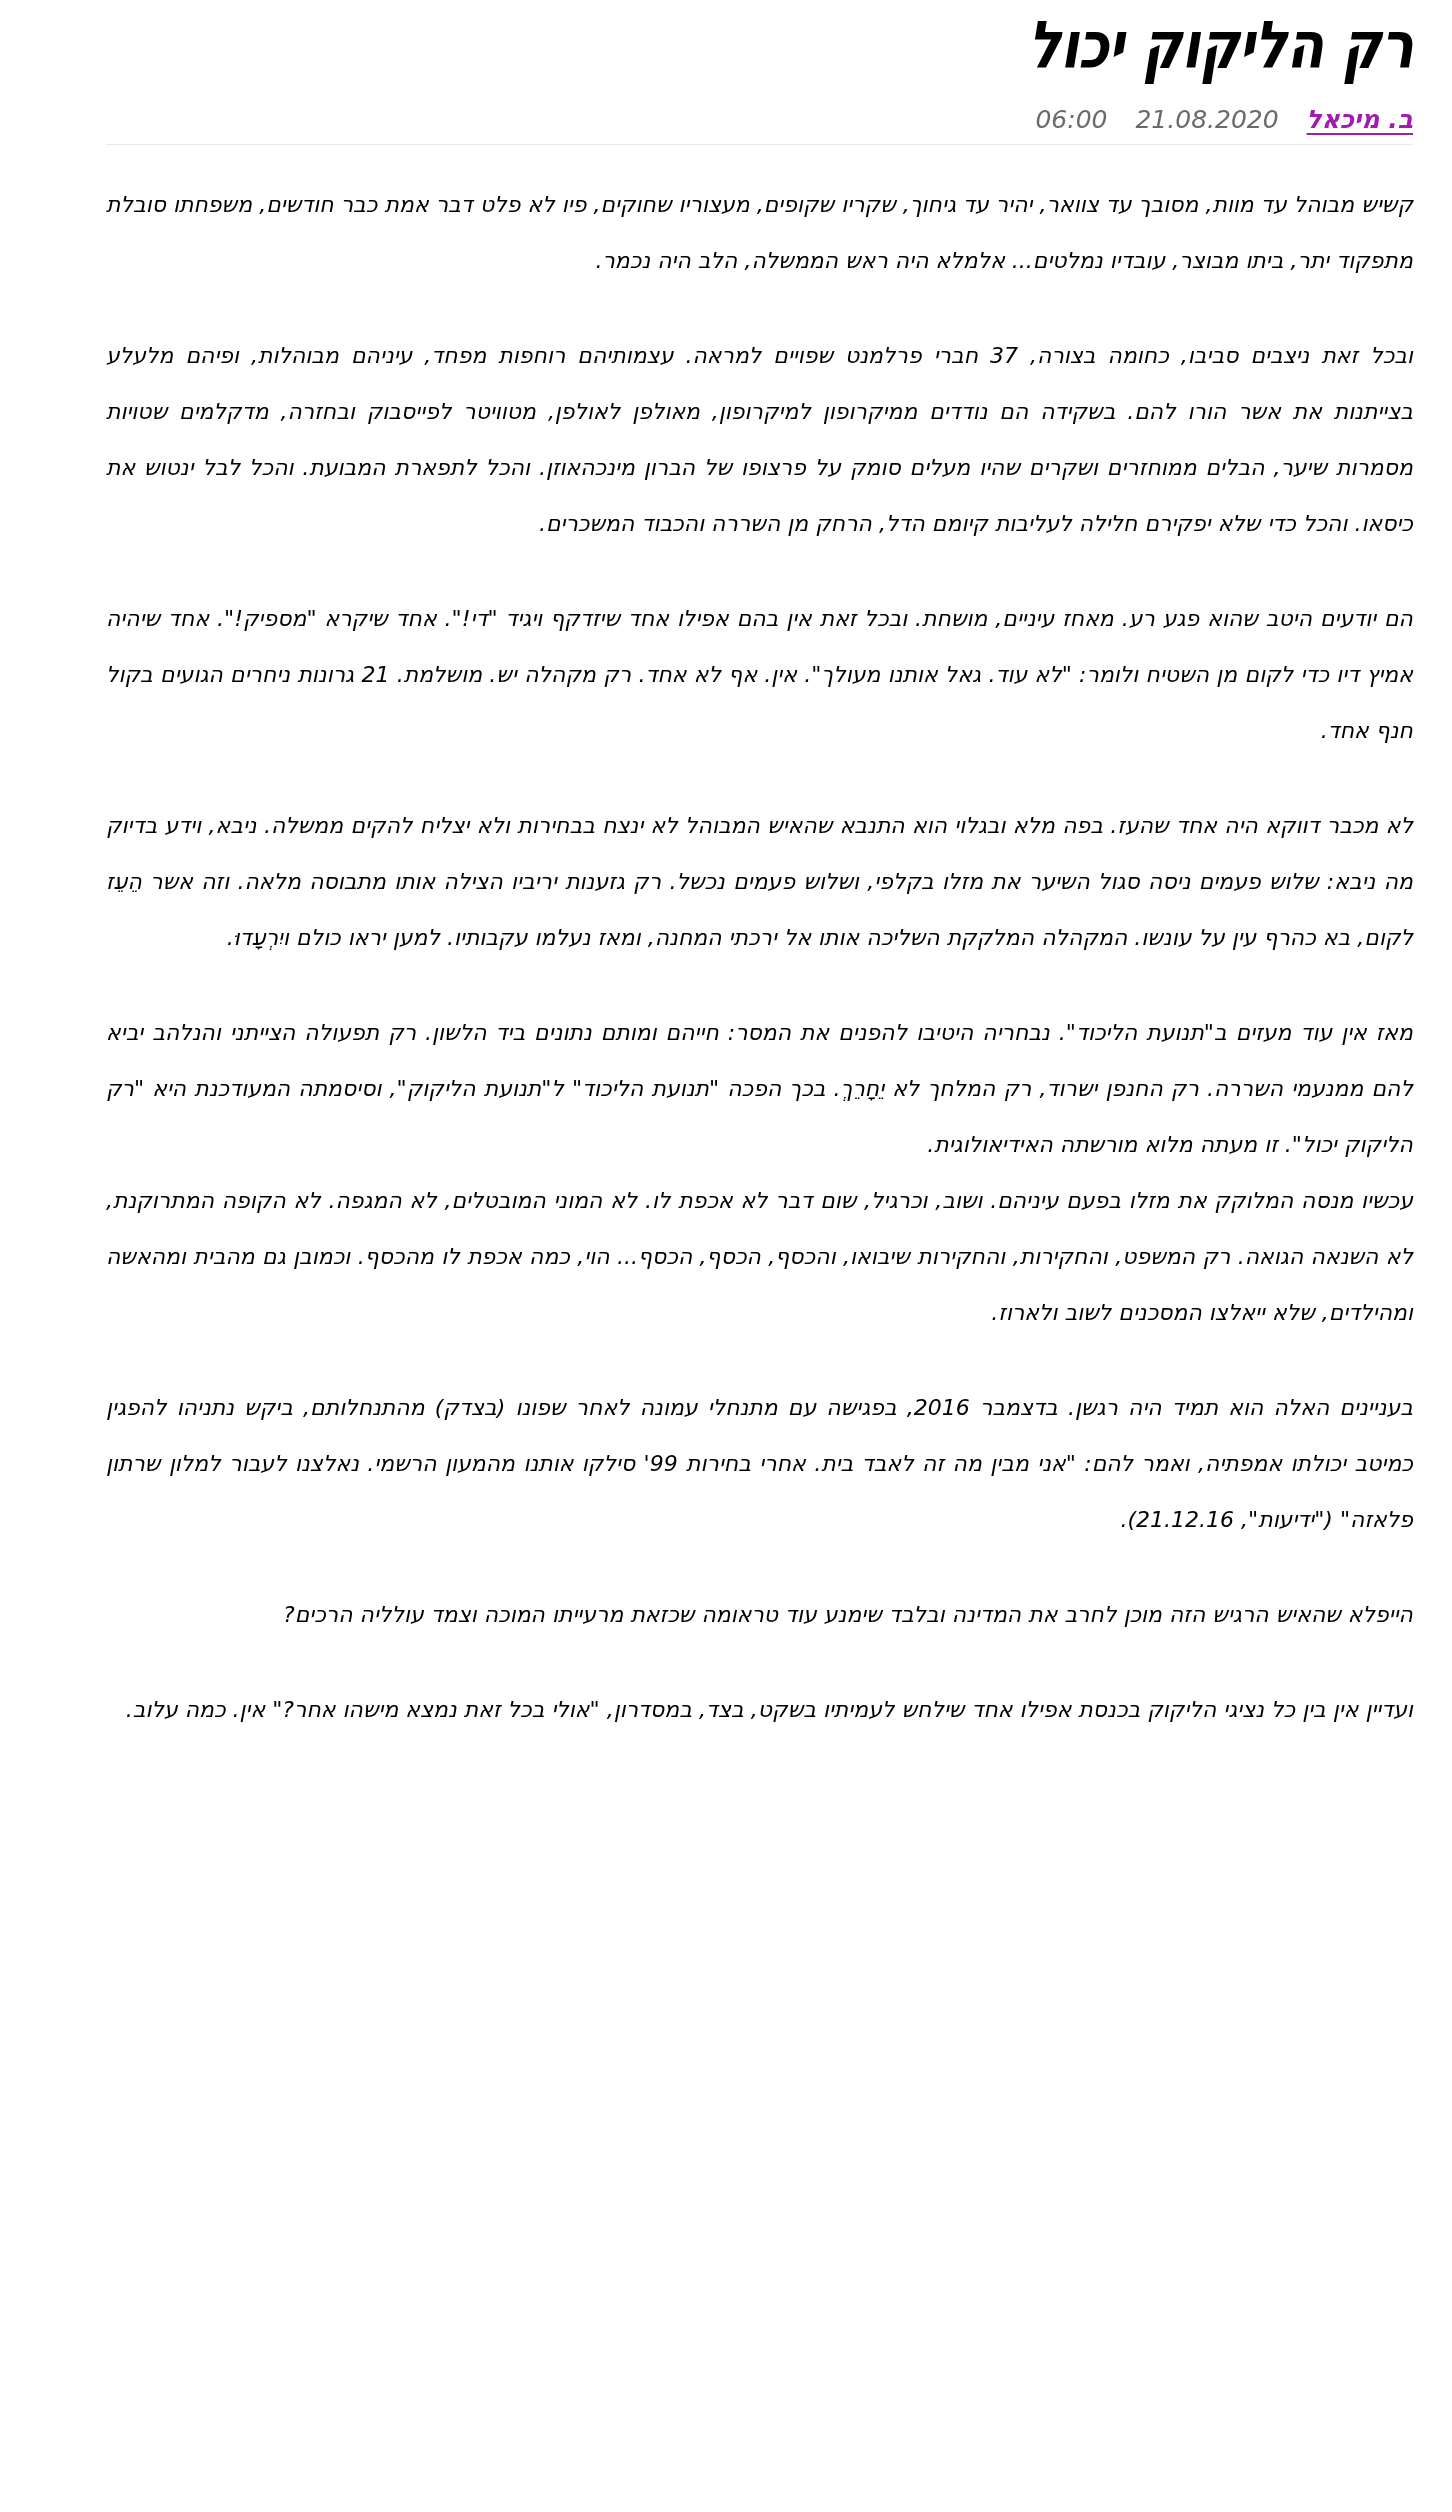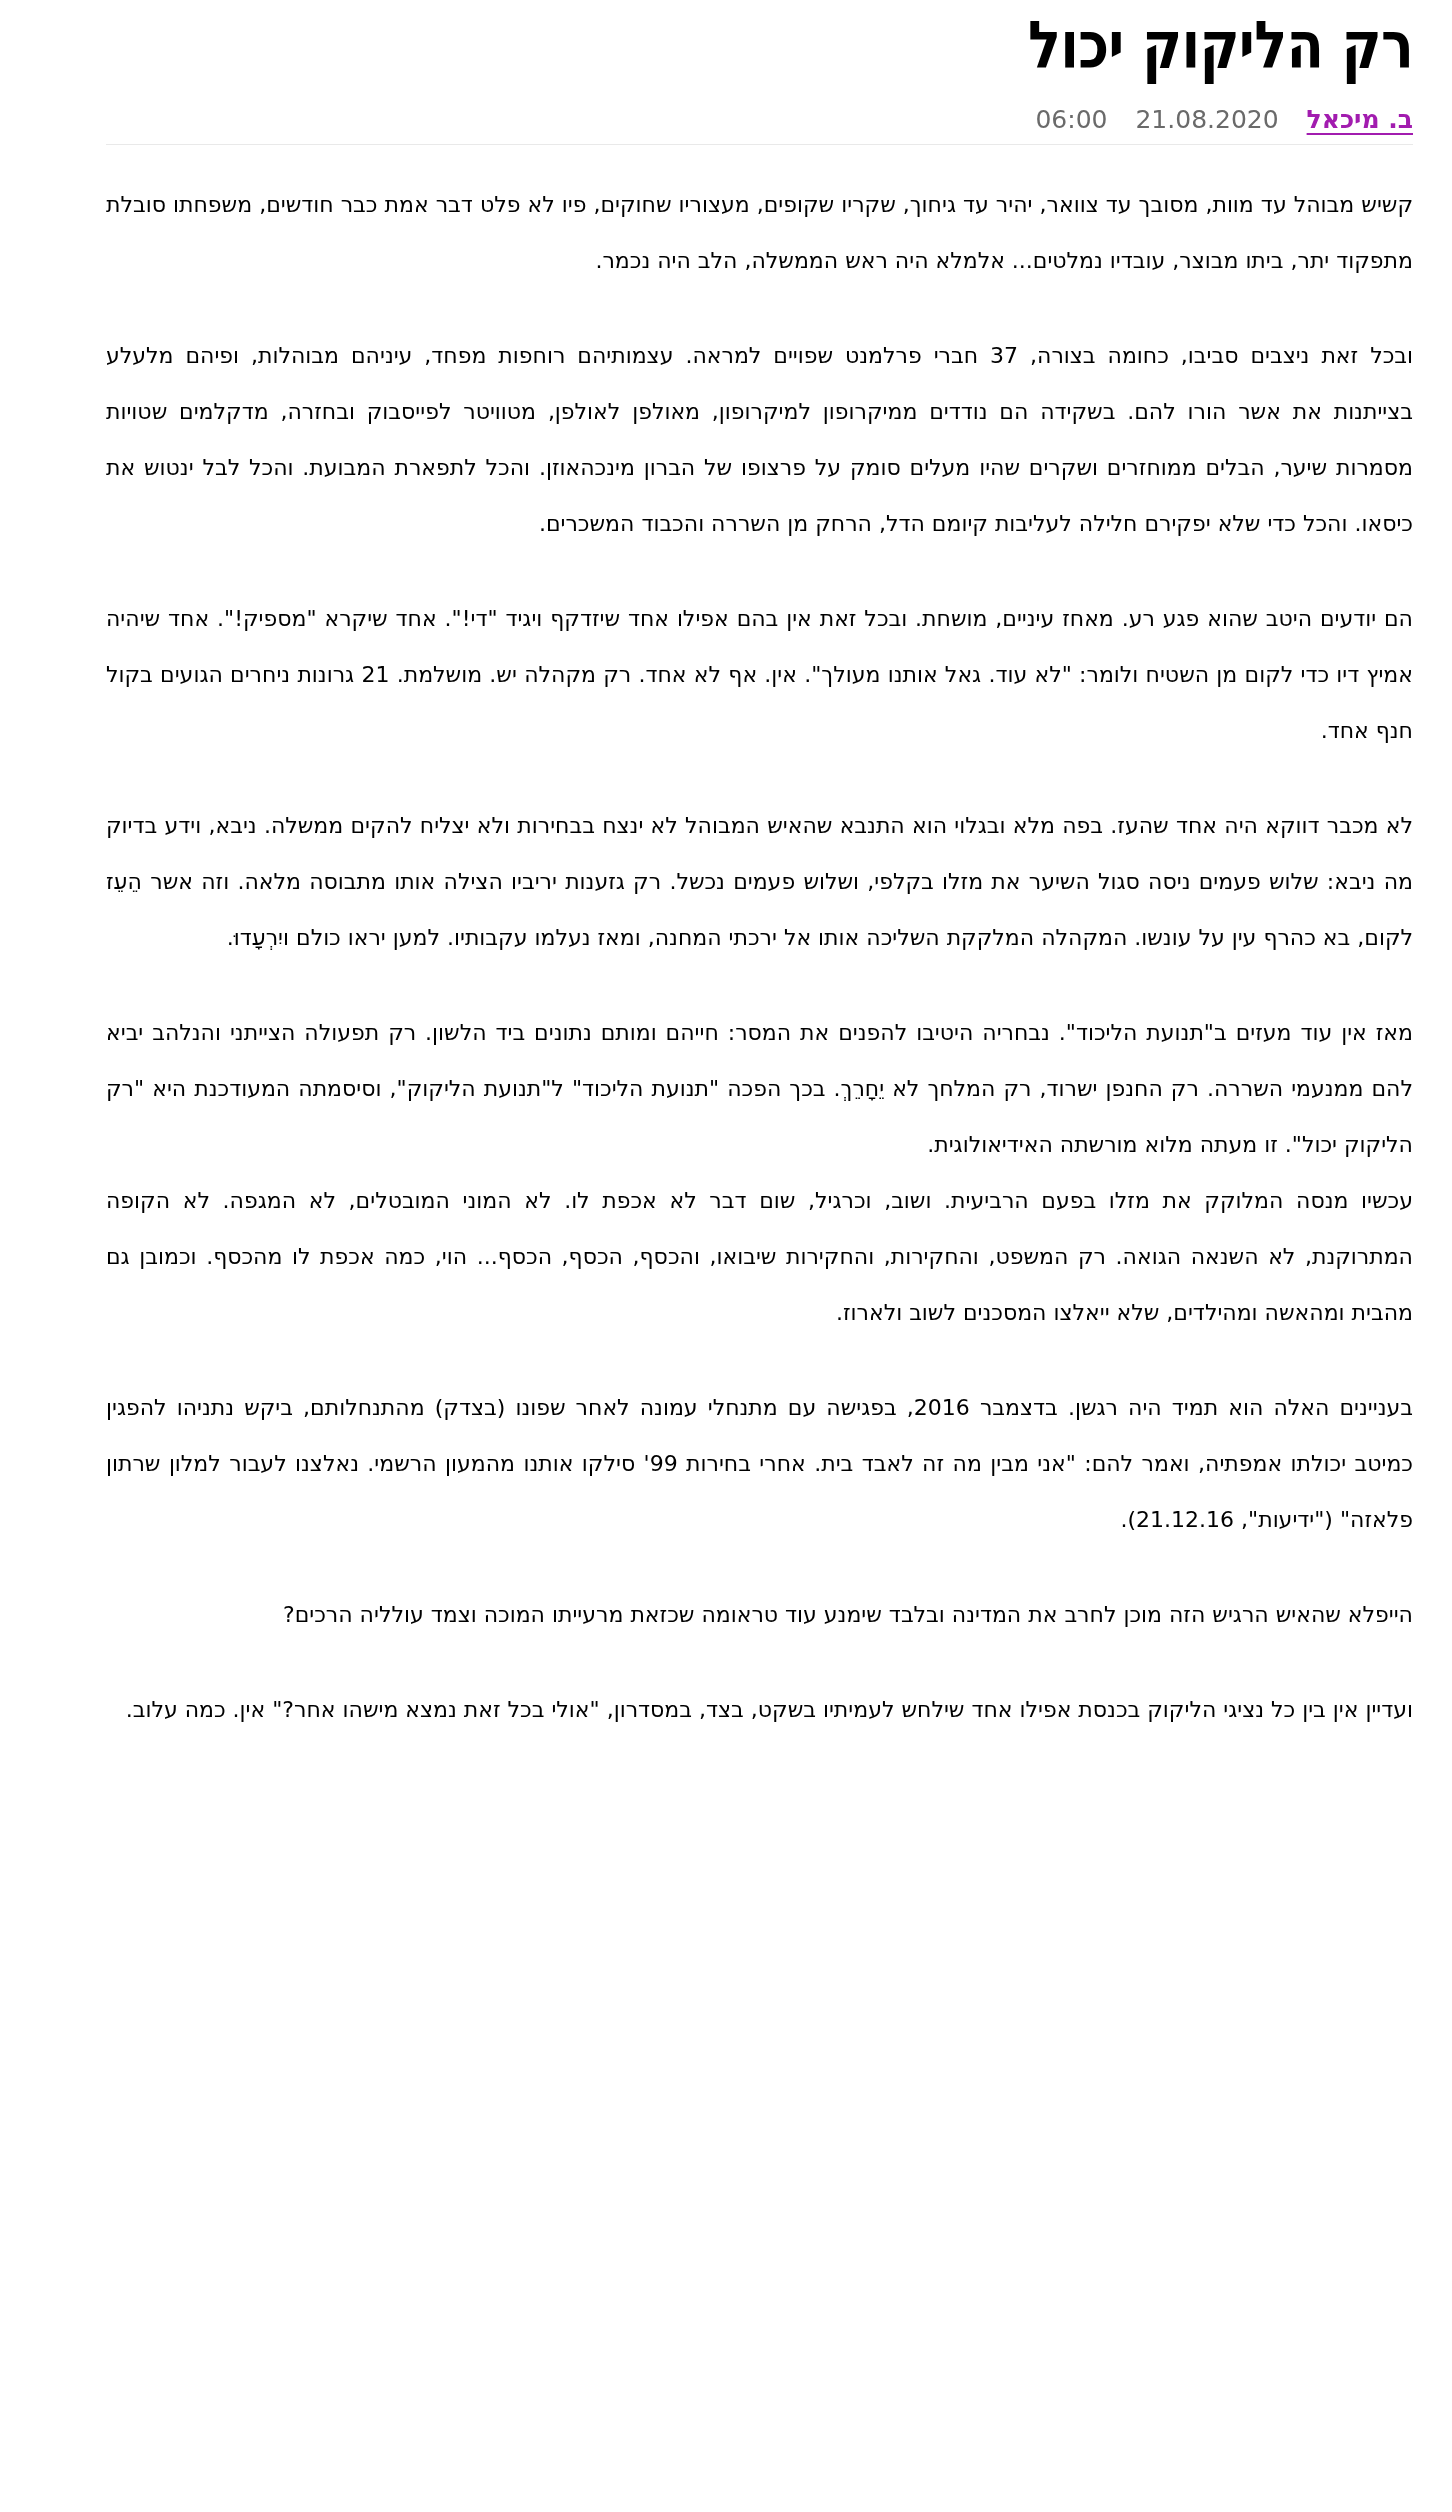--- a/index.html
+++ b/index.html
@@ -10,20 +10,21 @@
     color: #000000;
     direction: rtl;
   }
   .page {
     width: 1389px;
     min-height: 2512px;
     box-sizing: border-box;
     padding: 11.2px 39px 37px 43px;
     background: #ffffff;
     overflow: hidden;
+    font-style: italic;
   }
   h1.title {
     margin: 0;
     text-align: right;
     font-size: 65px;
     font-weight: bold;
     line-height: 1.08;
     letter-spacing: -0.9px;
     transform: scaleX(0.84);
     transform-origin: 100% 50%;
@@ -83,20 +84,20 @@
 
   <hr class="header-divider">
 
   <div class="article-body">
 
   <p class="para">קשיש מבוהל עד מוות, מסובך עד צוואר, יהיר עד גיחוך, שקריו שקופים, מעצוריו שחוקים, פיו לא פלט דבר אמת כבר חודשים, משפחתו סובלת מתפקוד יתר, ביתו מבוצר, עובדיו נמלטים... אלמלא היה ראש הממשלה, הלב היה נכמר.</p>
       <p class="para">ובכל זאת ניצבים סביבו, כחומה בצורה, 37 חברי פרלמנט שפויים למראה. עצמותיהם רוחפות מפחד, עיניהם מבוהלות, ופיהם מלעלע בצייתנות את אשר הורו להם. בשקידה הם נודדים ממיקרופון למיקרופון, מאולפן לאולפן, מטוויטר לפייסבוק ובחזרה, מדקלמים שטויות מסמרות שיער, הבלים ממוחזרים ושקרים שהיו מעלים סומק על פרצופו של הברון מינכהאוזן. והכל לתפארת המבועת. והכל לבל ינטוש את כיסאו. והכל כדי שלא יפקירם חלילה לעליבות קיומם הדל, הרחק מן השררה והכבוד המשכרים.</p>
       <p class="para">הם יודעים היטב שהוא פגע רע. מאחז עיניים, מושחת. ובכל זאת אין בהם אפילו אחד שיזדקף ויגיד "די!". אחד שיקרא "מספיק!". אחד שיהיה אמיץ דיו כדי לקום מן השטיח ולומר: "לא עוד. גאל אותנו מעולך". אין. אף לא אחד. רק מקהלה יש. מושלמת. 21 גרונות ניחרים הגועים בקול חנף אחד.</p>
       <p class="para">לא מכבר דווקא היה אחד שהעז. בפה מלא ובגלוי הוא התנבא שהאיש המבוהל לא ינצח בבחירות ולא יצליח להקים ממשלה. ניבא, וידע בדיוק מה ניבא: שלוש פעמים ניסה סגול השיער את מזלו בקלפי, ושלוש פעמים נכשל. רק גזענות יריביו הצילה אותו מתבוסה מלאה. וזה אשר הֵעֵז לקום, בא כהרף עין על עונשו. המקהלה המלקקת השליכה אותו אל ירכתי המחנה, ומאז נעלמו עקבותיו. למען יראו כולם ויִרְעָדוּ.</p>
       <p class="para">מאז אין עוד מעזים ב"תנועת הליכוד". נבחריה היטיבו להפנים את המסר: חייהם ומותם נתונים ביד הלשון. רק תפעולה הצייתני והנלהב יביא להם ממנעמי השררה. רק החנפן ישרוד, רק המלחך לא יֵחָרֵךְ. בכך הפכה "תנועת הליכוד" ל"תנועת הליקוק", וסיסמתה המעודכנת היא "רק הליקוק יכול". זו מעתה מלוא מורשתה האידיאולוגית.</p>
-      <p class="para tight">עכשיו מנסה המלוקק את מזלו בפעם הרביעית. ושוב, וכרגיל, שום דבר לא אכפת לו. לא המוני המובטלים, לא המגפה. לא הקופה המתרוקנת, לא השנאה הגואה. רק המשפט, והחקירות, והחקירות שיבואו, והכסף, הכסף, הכסף... הוי, כמה אכפת לו מהכסף. וכמובן גם מהבית ומהאשה ומהילדים, שלא ייאלצו המסכנים לשוב ולארוז.</p>
+      <p class="para tight">עכשיו מנסה המלוקק את מזלו בפעם עיניהם. ושוב, וכרגיל, שום דבר לא אכפת לו. לא המוני המובטלים, לא המגפה. לא הקופה המתרוקנת, לא השנאה הגואה. רק המשפט, והחקירות, והחקירות שיבואו, והכסף, הכסף, הכסף... הוי, כמה אכפת לו מהכסף. וכמובן גם מהבית ומהאשה ומהילדים, שלא ייאלצו המסכנים לשוב ולארוז.</p>
       <p class="para">בעניינים האלה הוא תמיד היה רגשן. בדצמבר 2016, בפגישה עם מתנחלי עמונה לאחר שפונו (בצדק) מהתנחלותם, ביקש נתניהו להפגין כמיטב יכולתו אמפתיה, ואמר להם: "אני מבין מה זה לאבד בית. אחרי בחירות 99' סילקו אותנו מהמעון הרשמי. נאלצנו לעבור למלון שרתון פלאזה" ("ידיעות", 21.12.16).</p>
       <p class="para">הייפלא שהאיש הרגיש הזה מוכן לחרב את המדינה ובלבד שימנע עוד טראומה שכזאת מרעייתו המוכה וצמד עולליה הרכים?</p>
       <p class="para">ועדיין אין בין כל נציגי הליקוק בכנסת אפילו אחד שילחש לעמיתיו בשקט, בצד, במסדרון, "אולי בכל זאת נמצא מישהו אחר?" אין. כמה עלוב.</p>
     </div>
 
 </div>
 
 
 </body></html>

